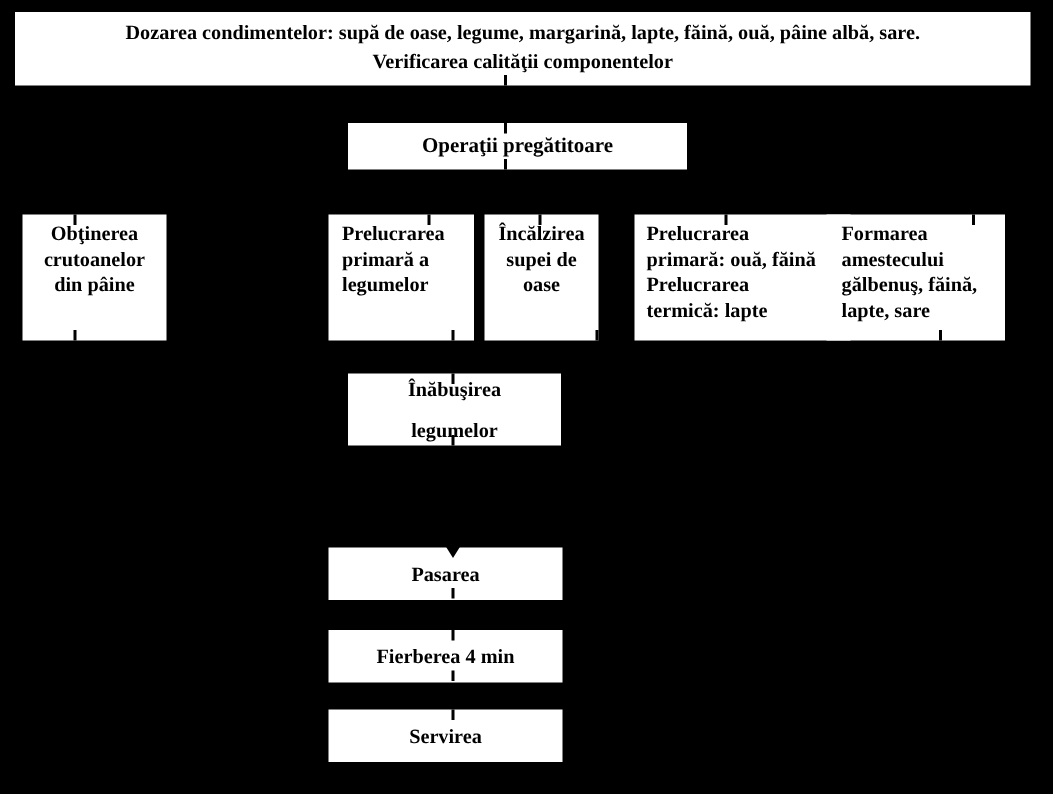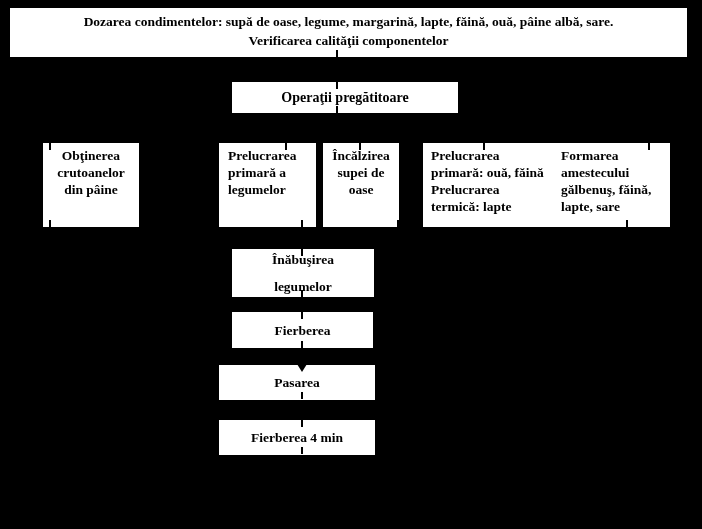--- a/index.html
+++ b/index.html
@@ -12,21 +12,21 @@
   .box{
     position:absolute;background:var(--fill);box-sizing:border-box;
     display:flex;white-space:pre-line;font-size:13.5px;line-height:17px;
   }
   .center{justify-content:center;text-align:center;}
   .vtop{align-items:flex-start;padding-top:4px;}
   .vmid{align-items:center;}
   .leftpad{align-items:flex-start;padding-top:4px;text-align:left;}
   .title{left:10px;top:8px;width:677px;height:49px;line-height:19px;padding-top:4px;}
   .operatii{left:232px;top:82px;width:226px;height:31px;font-size:14px;}
-  .r1{left:15px;top:143px;width:96px;height:84px;margin-left:28px;}
+  .r1{left:15px;top:143px;width:96px;height:84px;}
   .r2{left:123px;top:143px;width:84px;height:84px;}
   .r3{left:219px;top:143px;width:97px;height:84px;padding-left:9px;}
   .r4{left:323px;top:143px;width:76px;height:84px;}
   .r5{left:423px;top:143px;width:144px;height:84px;padding-left:8px;}
   .r6{left:551px;top:143px;width:119px;height:84px;padding-left:10px;}
   .c1{left:232px;top:249px;width:142px;height:48px;line-height:27px;}
   .c2{left:232px;top:312px;width:141px;height:36px;}
   .c3{left:219px;top:365px;width:156px;height:35px;}
   .c4{left:219px;top:420px;width:156px;height:35px;}
   .c5{left:219px;top:473px;width:156px;height:35px;}
@@ -60,23 +60,23 @@
 primară: ouă, făină
 Prelucrarea
 termică: lapte</div>
   <div class="box r6 leftpad">Formarea
 amestecului
 gălbenuş, făină,
 lapte, sare</div>
 
   <div class="box c1 center vmid">Înăbuşirea
 legumelor</div>
-  <div class="box c2 center vmid">Fierberea</div>
   <div class="box c3 center vmid">Pasarea</div>
   <div class="box c4 center vmid">Fierberea 4 min</div>
+  <div class="box c5 center vmid">Servirea</div>
 
   <i class="tick" style="left:336px;top:50px"></i>
   <i class="tick" style="left:336px;top:82px"></i>
   <i class="tick" style="left:336px;top:106px"></i>
 
   <i class="tick" style="left:49px;top:143px"></i>
   <i class="tick" style="left:154px;top:143px"></i>
   <i class="tick" style="left:285px;top:143px"></i>
   <i class="tick" style="left:359px;top:143px"></i>
   <i class="tick" style="left:483px;top:143px"></i>

